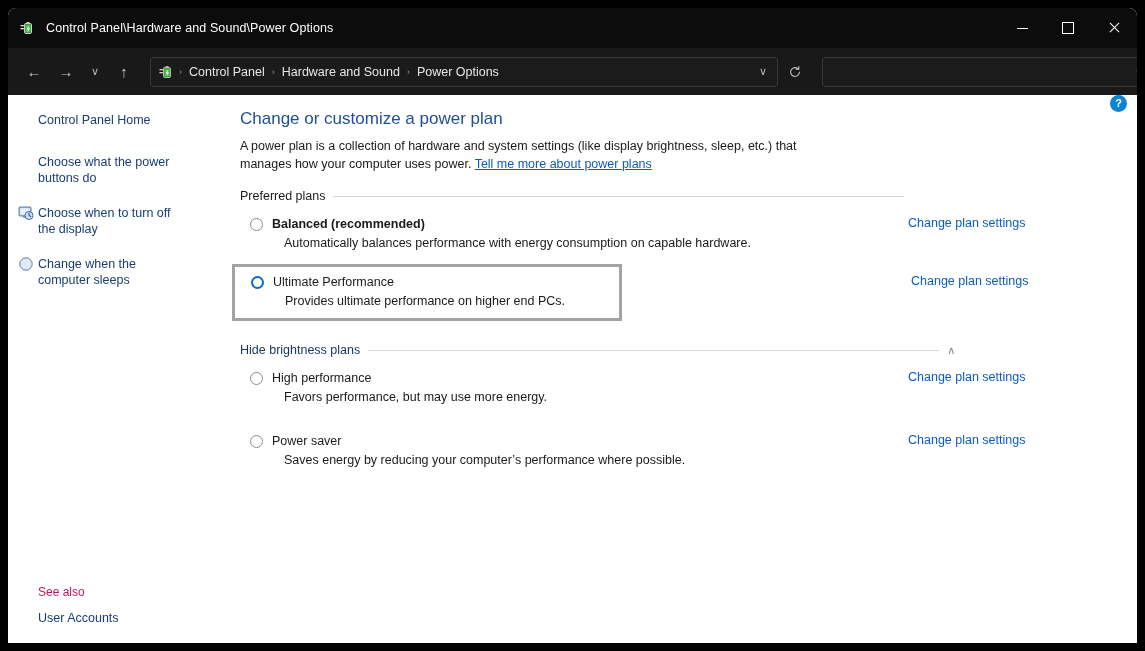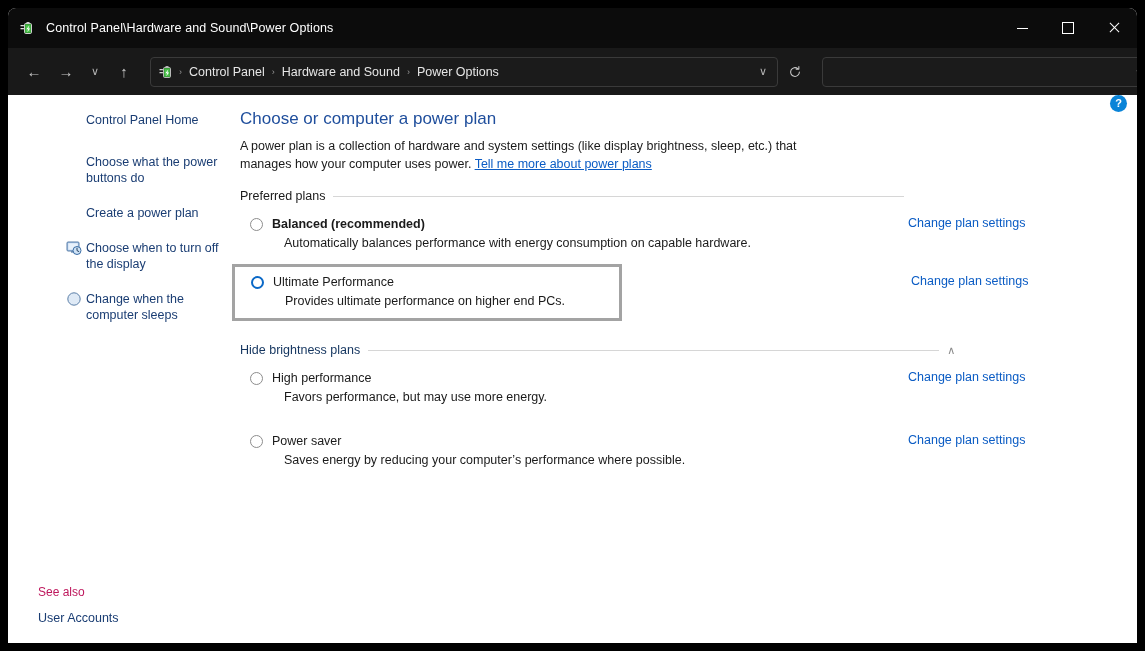--- a/index.html
+++ b/index.html
@@ -202,21 +202,20 @@
   }
 
   
   .sidebar {
     width: 222px;
     flex: 0 0 auto;
     background: #ffffff;
     position: relative;
     padding-top: 14px;
     box-sizing: border-box;
-    padding-left: 48px;
   }
   .side-link {
     color: #1a3d73;
     font-size: 12.5px;
     line-height: 16px;
     padding: 3px 10px 3px 30px;
     position: relative;
     max-width: 192px;
     box-sizing: border-box;
   }
@@ -455,23 +454,20 @@
 
     <div class="sidebar">
       <div class="side-link home">
         <span>Control Panel Home</span>
       </div>
 
       <div class="side-link">
         <span>Choose what the power buttons do</span>
       </div>
 
-      <div class="side-link gap">
-        <span>Create a power plan</span>
-      </div>
 
       <div class="side-link gap">
         <span class="side-ico">
           <svg width="16" height="16" viewBox="0 0 16 16">
             <rect x="1" y="2" width="12" height="9" rx="1" fill="#a8c6e8" stroke="#5b7fa8" stroke-width="1"></rect>
             <rect x="2.2" y="3.2" width="9.6" height="6.6" fill="#e8f1fb"></rect>
             <rect x="5" y="11.2" width="4" height="1.4" fill="#5b7fa8"></rect>
             <circle cx="11" cy="10.5" r="4" fill="#cfe2f5" stroke="#3b6ea5" stroke-width="1"></circle>
             <path d="M11 8.2 L11 10.6 L12.8 11.5" fill="none" stroke="#23415f" stroke-width="1" stroke-linecap="round"></path>
           </svg>
@@ -496,21 +492,21 @@
         </div>
       </div>
     </div>
 
     <div class="main">
 
       <div class="help-btn">
         <span>?</span>
       </div>
 
-      <h1 class="page-title">Choose or computer a power plan</h1>
+      <h1 class="page-title">Change or customize a power plan</h1>
 
       <p class="page-desc">
         <span>A power plan is a collection of hardware and system settings (like display brightness, sleep, etc.) that manages how your computer uses power.</span>
         <span class="inline-link">Tell me more about power plans</span>
       </p>
 
       <div class="section-head">
         <span class="section-label">Preferred plans</span>
         <span class="section-rule"></span>
       </div>

